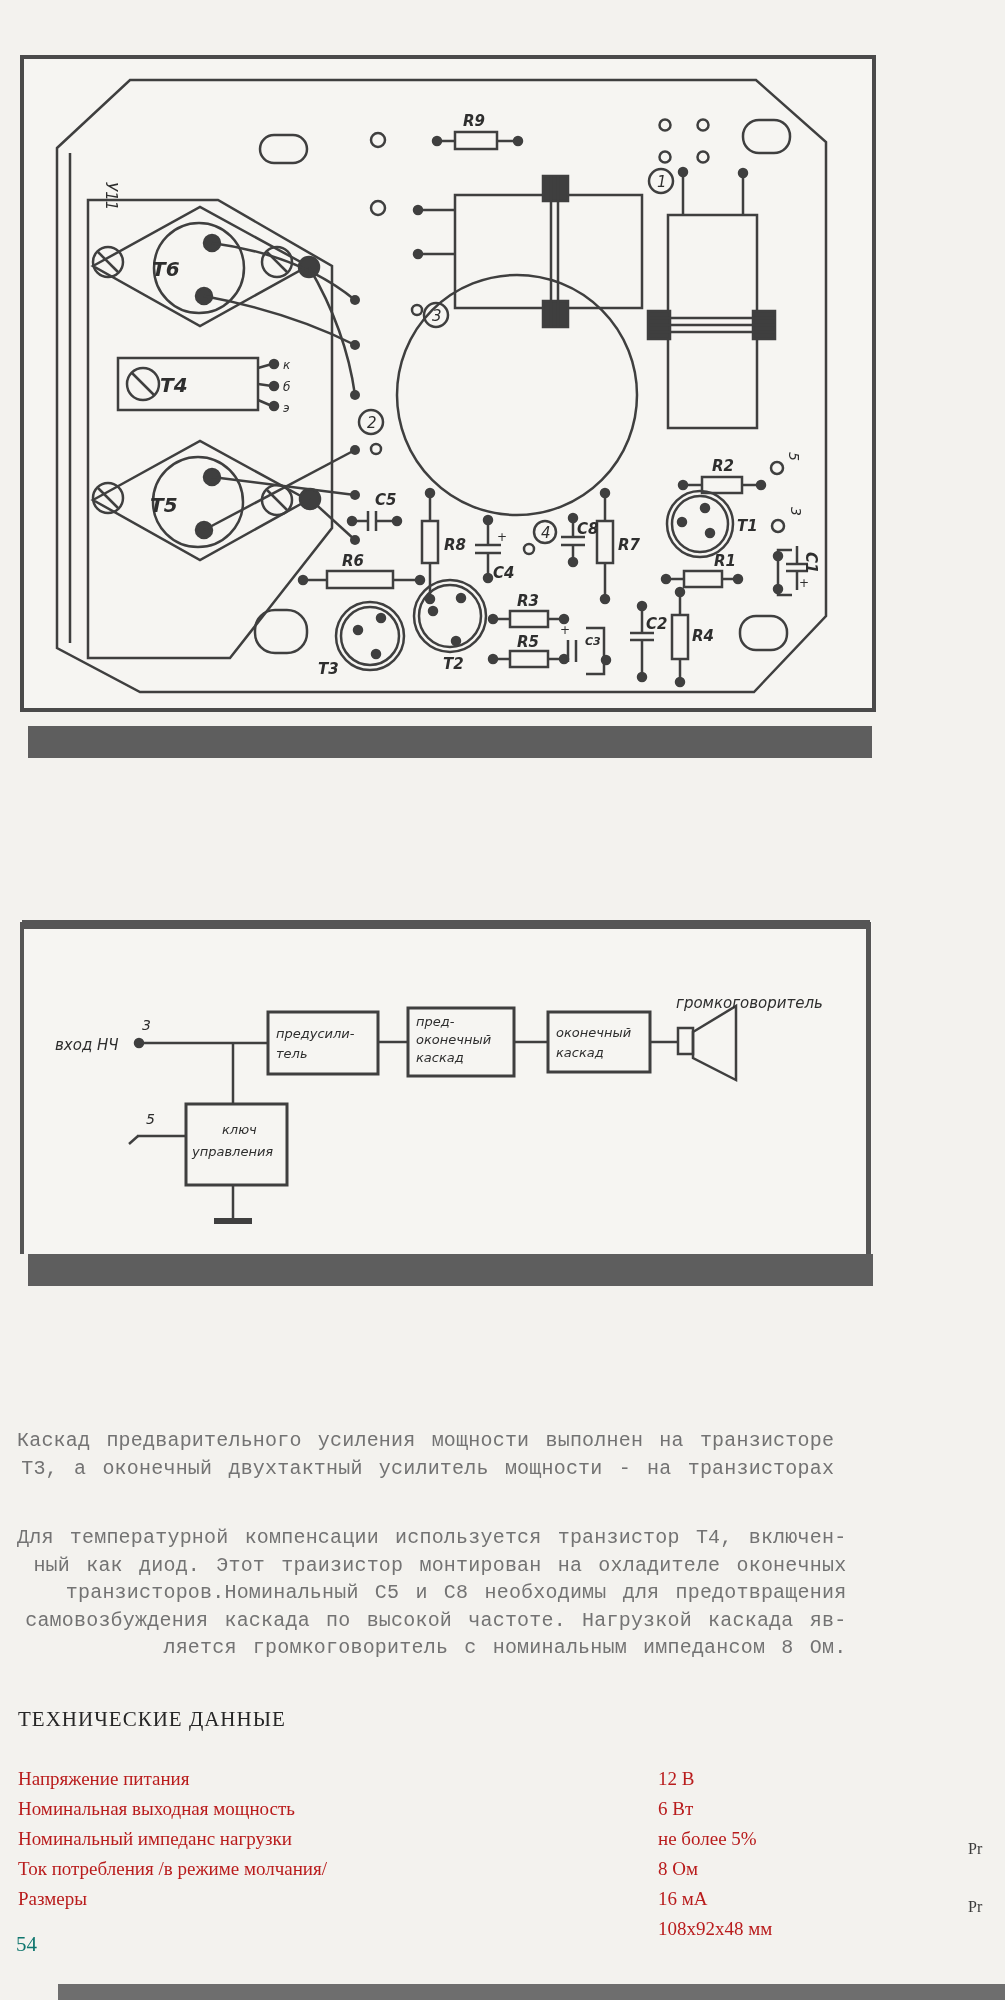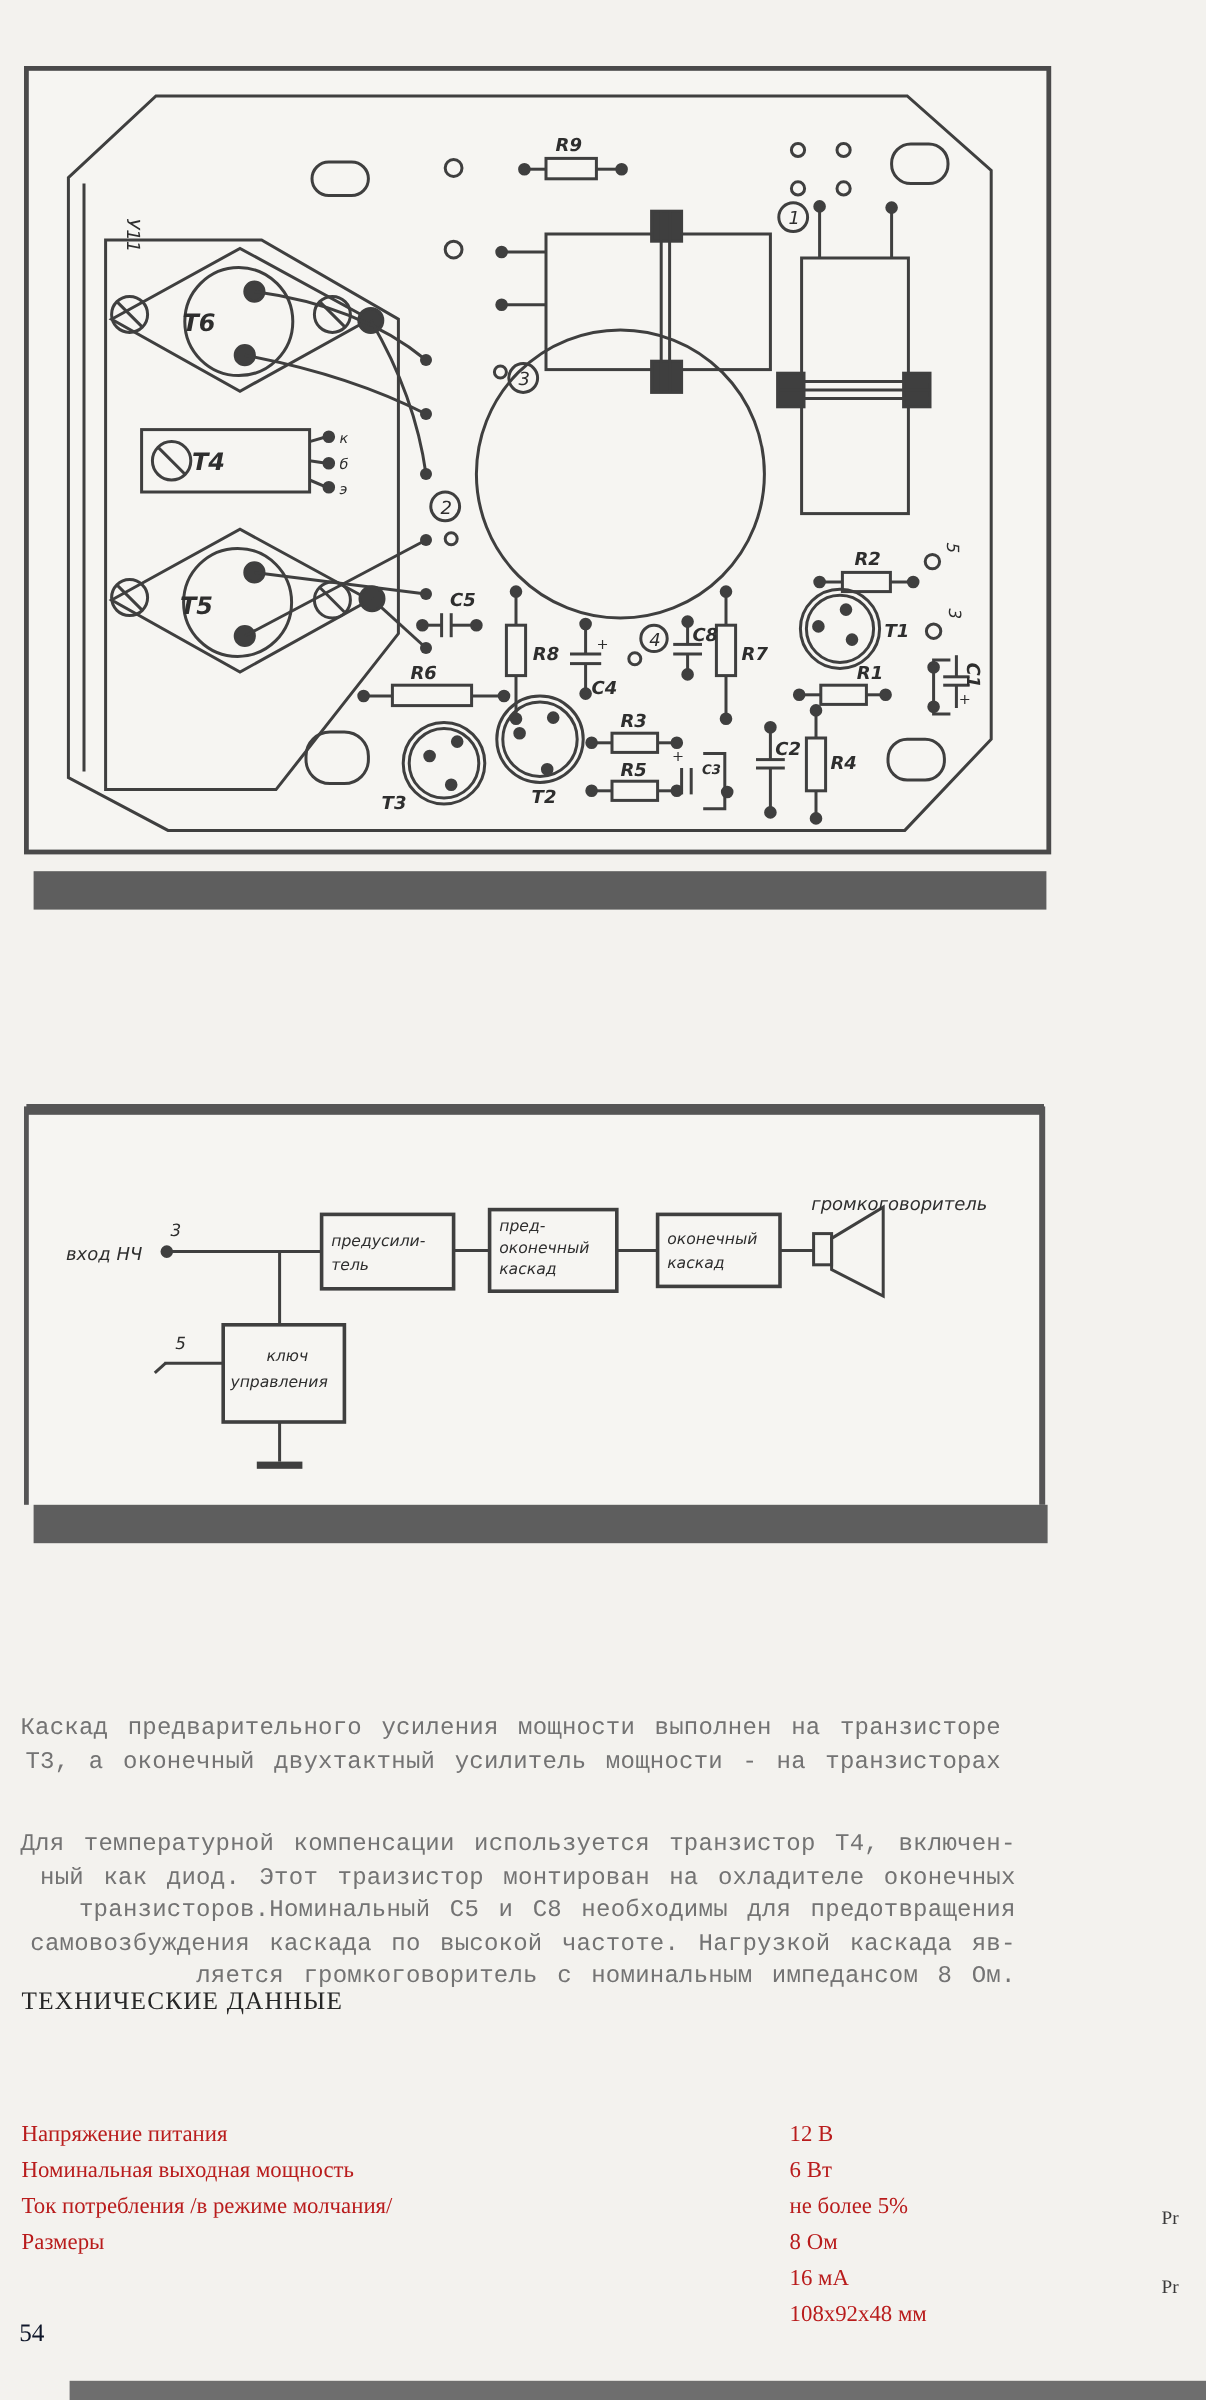--- a/index.html
+++ b/index.html
@@ -19,21 +19,21 @@
   .tech-header{
     font-family:"Liberation Serif", serif;
     font-size:21px;letter-spacing:1px;color:#262626;white-space:nowrap;
   }
   .tech-row-label,.tech-row-value{
     font-family:"Liberation Serif", serif;
     font-size:19px;line-height:30px;color:#b91c1c;white-space:nowrap;
   }
   .page-num{
     font-family:"Liberation Serif", serif;
-    font-size:21px;color:#0f172a;
+    font-size:21px;color:#0f766e;
   }
   .fragment{
     font-family:"Liberation Serif", serif;
     font-size:16px;color:#3a3a3a;
   }
   .bottom-bar{
     position:absolute;left:58px;top:1984px;width:947px;height:16px;
     background:#6e6e6e;
   }
   svg text{font-family:"DejaVu Sans", sans-serif;}
@@ -402,25 +402,26 @@
 </div>
 
 <div class="abs typewriter" style="left:17px;top:1524px;">
   <div>Для температурной компенсации используется транзистор Т4, включен-</div>
   <div>ный как диод. Этот траизистор монтирован на охладителе оконечных</div>
   <div>транзисторов.Номинальный С5 и С8 необходимы для предотвращения</div>
   <div>самовозбуждения каскада по высокой частоте. Нагрузкой каскада яв-</div>
   <div>ляется громкоговоритель с номинальным импедансом 8 Ом.</div>
 </div>
 
-<div class="abs tech-header" style="left:18px;top:1655px;">ТЕХНИЧЕСКИЕ ДАННЫЕ</div>
+<div class="abs tech-header" style="left:18px;top:1707px;">ТЕХНИЧЕСКИЕ ДАННЫЕ</div>
 
 <div class="abs" style="left:18px;top:1764px;">
   <div class="tech-row-label">Напряжение питания</div>
   <div class="tech-row-label">Номинальная выходная мощность</div>
+  <div class="tech-row-label">Номинальный импеданс нагрузки</div>
   <div class="tech-row-label">Ток потребления /в режиме молчания/</div>
   <div class="tech-row-label">Размеры</div>
 </div>
 
 <div class="abs" style="left:658px;top:1764px;">
   <div class="tech-row-value">12 В</div>
   <div class="tech-row-value">6 Вт</div>
   <div class="tech-row-value">не более 5%</div>
   <div class="tech-row-value">8 Ом</div>
   <div class="tech-row-value">16 мА</div>

